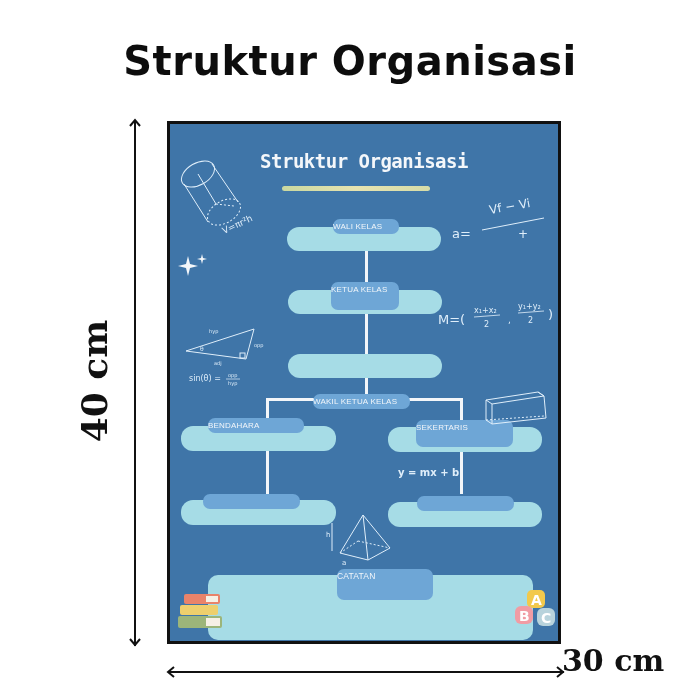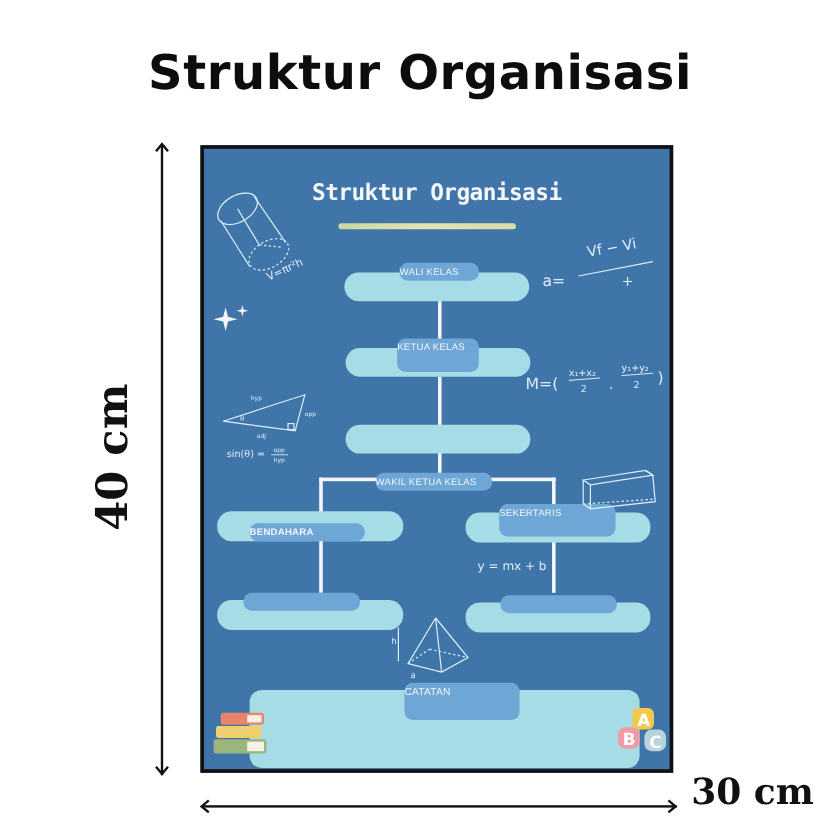--- a/index.html
+++ b/index.html
@@ -8,21 +8,21 @@
   .poster { position:absolute; left:167px; top:121px; width:394px; height:523px; background:#3f75a8; border:3px solid #111; box-sizing:border-box; overflow:hidden; }
   .poster-title { position:absolute; left:0; top:26px; width:100%; text-align:center; color:#f4f7fa; font-family:"DejaVu Sans Mono", monospace; font-weight:bold; font-size:19px; letter-spacing:-0.5px; }
   .underline { position:absolute; left:112px; top:62px; width:148px; height:5px; background:linear-gradient(90deg,#c9d8a0,#e7e3b0,#d6dca8); border-radius:3px; }
   .box { position:absolute; background:#a6dce6; border-radius:12px; }
   .tag { position:absolute; background:#6ea6d6; border-radius:7px; color:#f2f6fa; font-size:8px; text-align:left; font-family:"Liberation Sans", sans-serif; letter-spacing:0.2px; }
   .vline { position:absolute; width:3px; background:#f3f6f9; }
   .hline { position:absolute; height:3px; background:#f3f6f9; }
   .dim-v { position:absolute; left:134px; top:121px; width:2px; height:525px; background:#111; }
   .dim-h { position:absolute; left:168px; top:671px; width:396px; height:2px; background:#111; }
   .label-40 { position:absolute; left:46px; top:360px; transform:rotate(-90deg); transform-origin:center; font-family:"DejaVu Serif", serif; font-weight:bold; font-size:36px; color:#111; white-space:nowrap; width:140px; text-align:center; margin-left:-22px; }
-  .label-30 { position:absolute; left:576px; top:643px; font-family:"DejaVu Serif", serif; font-weight:bold; font-size:30px; color:#111; white-space:nowrap; }
+  .label-30 { position:absolute; left:562px; top:643px; font-family:"DejaVu Serif", serif; font-weight:bold; font-size:30px; color:#111; white-space:nowrap; }
   .doodle { position:absolute; color:#dfeefa; font-family:"DejaVu Sans", sans-serif; }
   svg { position:absolute; overflow:visible; }
 </style>
 </head>
 <body>
 
 <div class="main-title">Struktur Organisasi</div>
 
 <div class="dim-v"></div>
 <svg style="left:129px;top:118px;" width="12" height="10">
@@ -58,21 +58,21 @@
   <div class="box" style="left:117px;top:103px;width:154px;height:24px;"></div>
   <div class="tag" style="left:163px;top:95px;width:66px;height:15px;line-height:15px;">WALI KELAS</div>
 
   <div class="box" style="left:118px;top:166px;width:154px;height:24px;"></div>
   <div class="tag" style="left:161px;top:158px;width:68px;height:28px;line-height:15px;">KETUA KELAS</div>
 
   <div class="box" style="left:118px;top:230px;width:154px;height:24px;"></div>
   <div class="tag" style="left:143px;top:222px;width:97px;height:15px;line-height:15px;margin-top:48px;">WAKIL KETUA KELAS</div>
 
   <div class="box" style="left:11px;top:302px;width:155px;height:25px;"></div>
-  <div class="tag" style="left:38px;top:312px;width:96px;height:15px;line-height:15px;font-weight:bold;">BENDAHARA</div>
+  <div class="tag" style="left:38px;top:294px;width:96px;height:15px;line-height:15px;">BENDAHARA</div>
 
   <div class="box" style="left:218px;top:303px;width:154px;height:25px;"></div>
   <div class="tag" style="left:246px;top:296px;width:97px;height:27px;line-height:15px;">SEKERTARIS</div>
 
   <div class="box" style="left:11px;top:376px;width:155px;height:25px;"></div>
   <div class="tag" style="left:33px;top:370px;width:97px;height:15px;line-height:15px;"></div>
 
   <div class="box" style="left:218px;top:378px;width:154px;height:25px;"></div>
   <div class="tag" style="left:247px;top:372px;width:97px;height:15px;line-height:15px;"></div>
 
@@ -132,21 +132,21 @@
 
   <svg style="left:308px;top:262px;" width="80" height="40">
     <g fill="none" stroke="#dfeefa" stroke-width="1">
       <polygon points="8,14 60,6 66,10 14,18"></polygon>
       <polyline points="8,14 8,34 14,38 14,18"></polyline>
       <polyline points="60,6 66,10 68,32 14,38"></polyline>
       <line x1="8" y1="34" x2="66" y2="30" stroke-dasharray="2,2"></line>
     </g>
   </svg>
 
-  <div class="doodle" style="left:228px;top:343px;font-size:10px;">y = mx + b</div>
+  <div class="doodle" style="left:228px;top:343px;font-size:10px;font-weight:bold;">y = mx + b</div>
 
   <svg style="left:148px;top:389px;" width="100" height="55">
     <g fill="none" stroke="#dfeefa" stroke-width="1">
       <polyline points="45,2 22,40 50,47 72,35 45,2"></polyline>
       <line x1="45" y1="2" x2="50" y2="47"></line>
       <line x1="22" y1="40" x2="40" y2="28" stroke-dasharray="2,2"></line>
       <line x1="40" y1="28" x2="72" y2="35" stroke-dasharray="2,2"></line>
       <line x1="14" y1="10" x2="14" y2="38"></line>
     </g>
     <text x="8" y="24" font-size="7" fill="#dfeefa">h</text>

